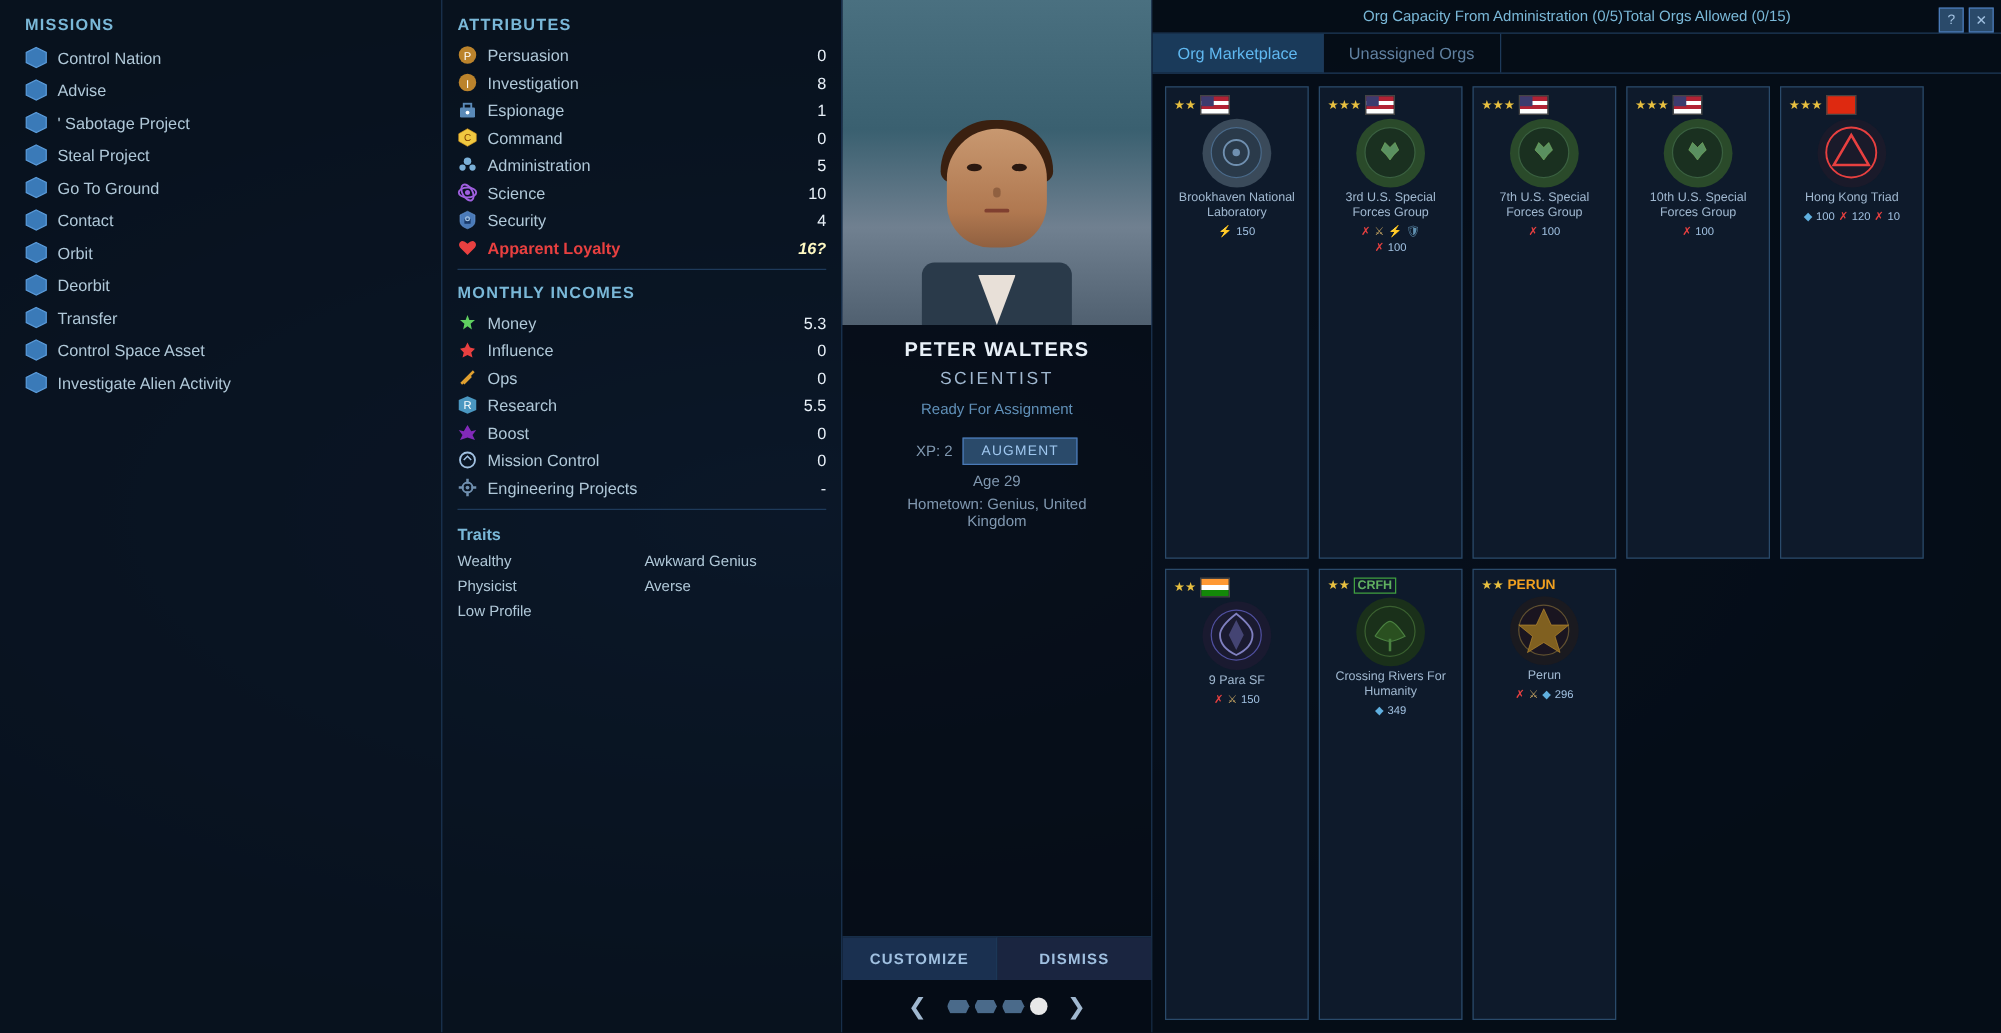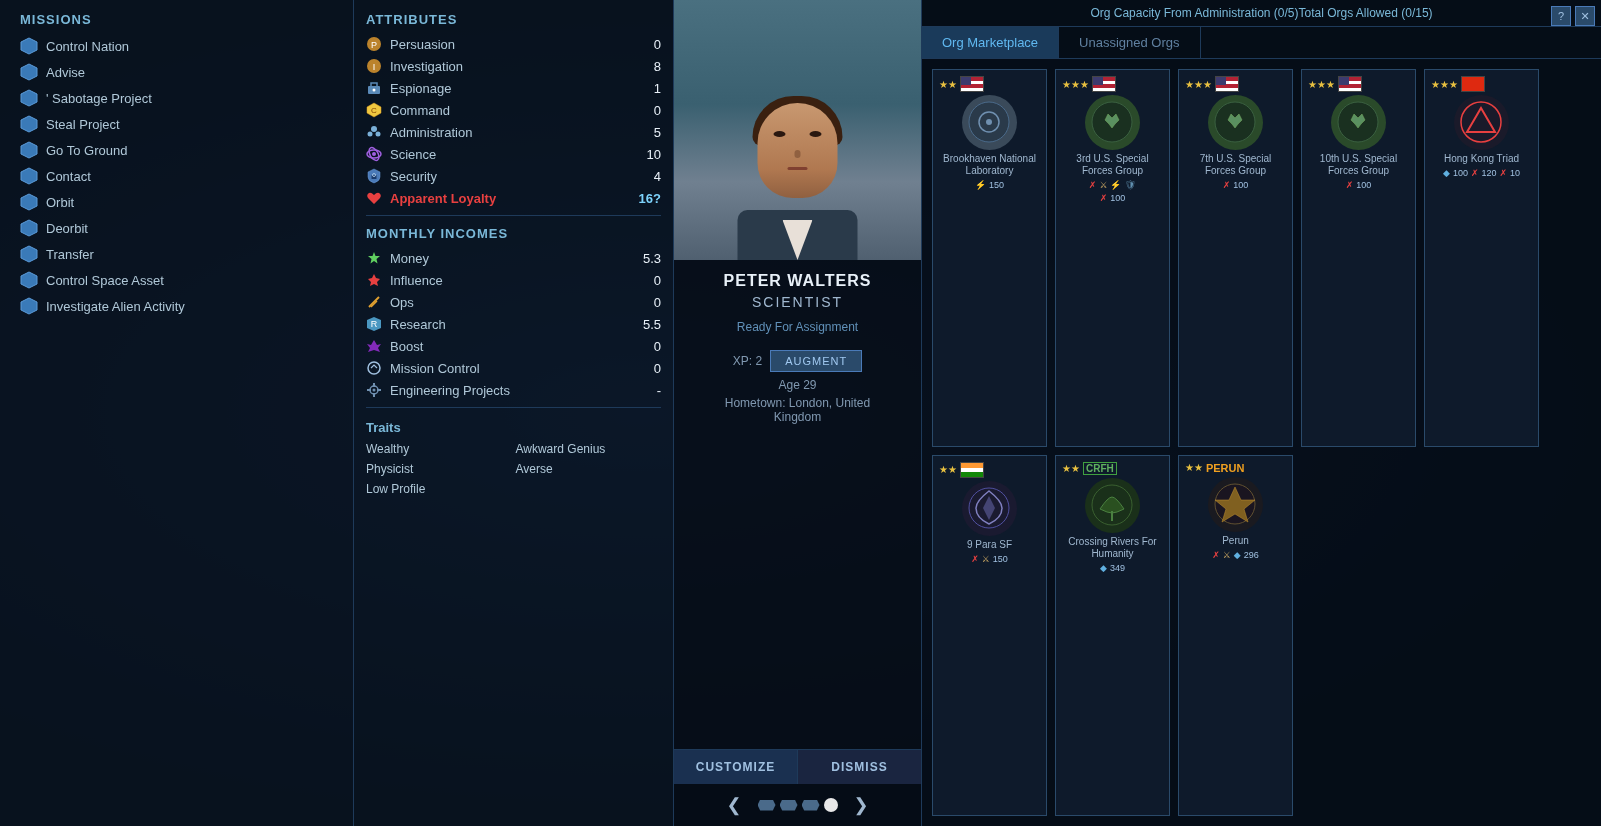--- a/index.html
+++ b/index.html
@@ -89,22 +89,23 @@
       font-weight: bold;
     }
 
     .attr-value {
       color: #e8f0f8;
       min-width: 30px;
       text-align: right;
     }
 
     .attr-value.loyalty {
-      color: #7dd3fc;
+      color: #fef9c3;
       font-weight: bold;
+      font-style: italic;
     }
 
     .attr-icon {
       width: 16px;
       height: 16px;
       flex-shrink: 0;
     }
 
     .section-divider {
       height: 1px;
@@ -710,21 +711,21 @@
     <div class="char-info">
       <div class="char-name">PETER WALTERS</div>
       <div class="char-title">SCIENTIST</div>
       <div class="char-status">Ready For Assignment</div>
       <div class="char-xp-row">
         <span class="xp-label">XP: 2</span>
         <button class="augment-btn">AUGMENT</button>
       </div>
       <div class="char-age">Age 29</div>
       <div class="char-hometown">
-        <span>Hometown: London, United</span><br>
+        <span>Hometown: Genius, United</span><br>
         <span>Kingdom</span>
       </div>
     </div>
 
     <div class="char-buttons">
       <button class="char-btn customize-btn">CUSTOMIZE</button>
       <button class="char-btn dismiss-btn">DISMISS</button>
     </div>
 
     <div class="char-nav">

